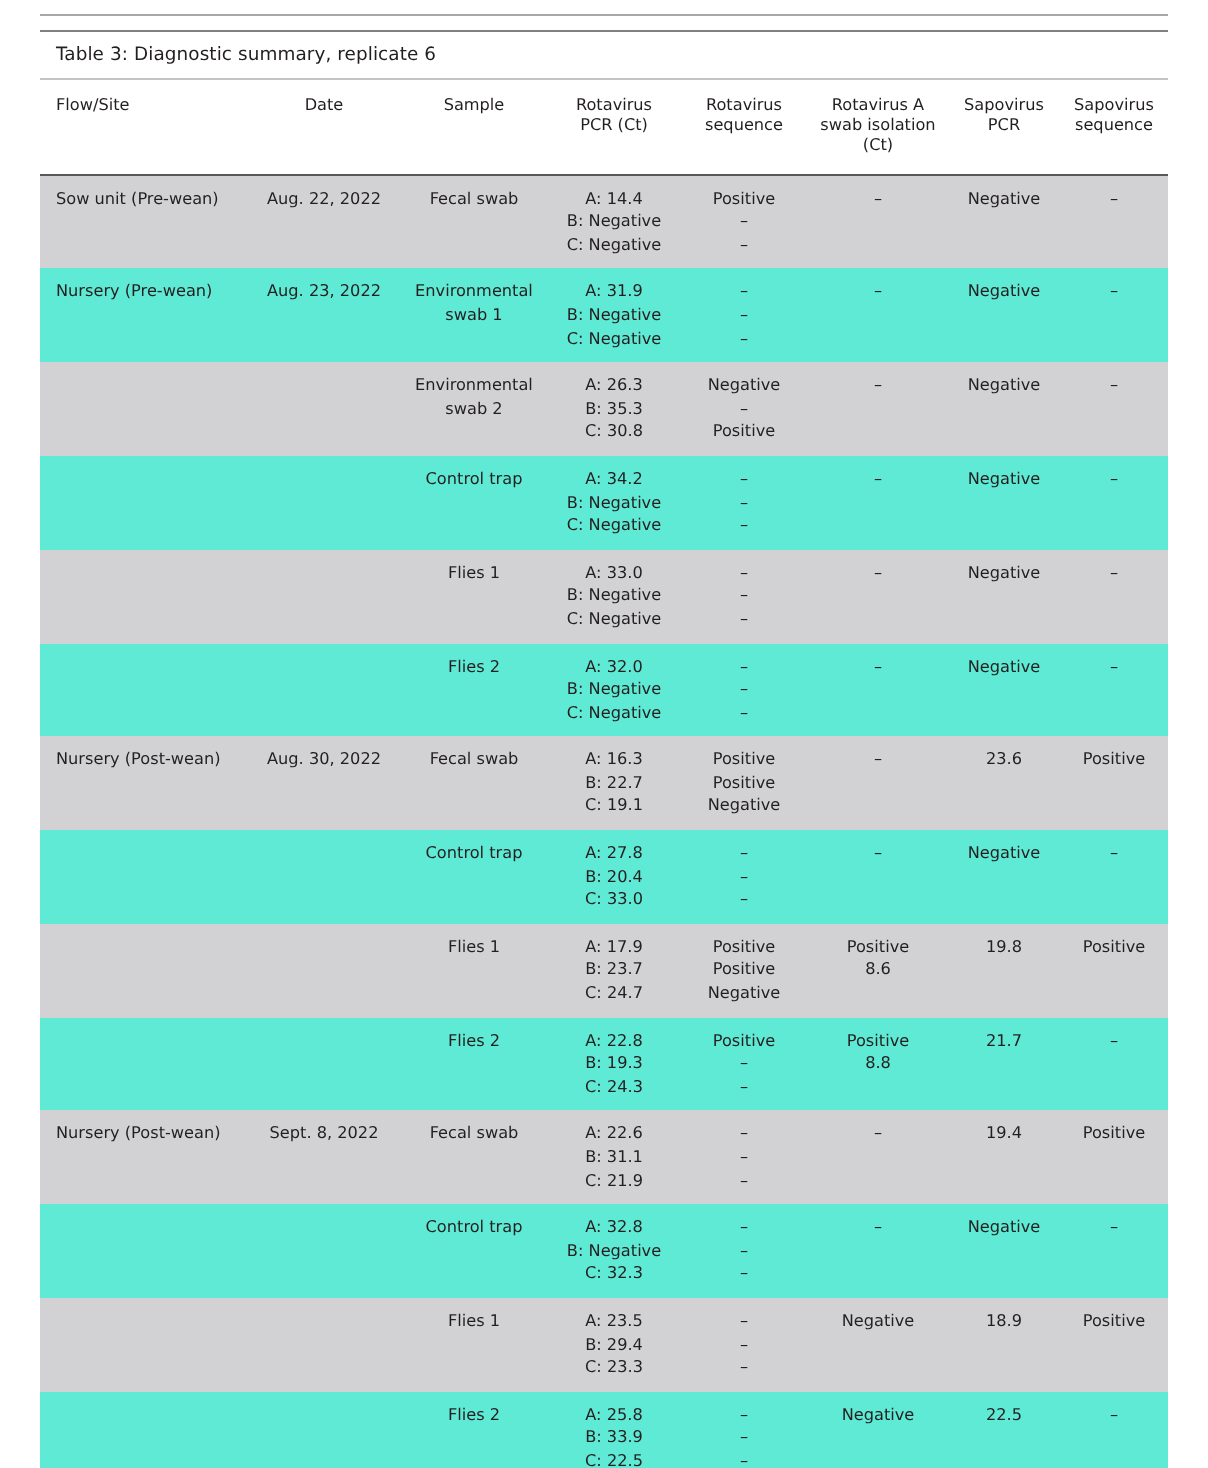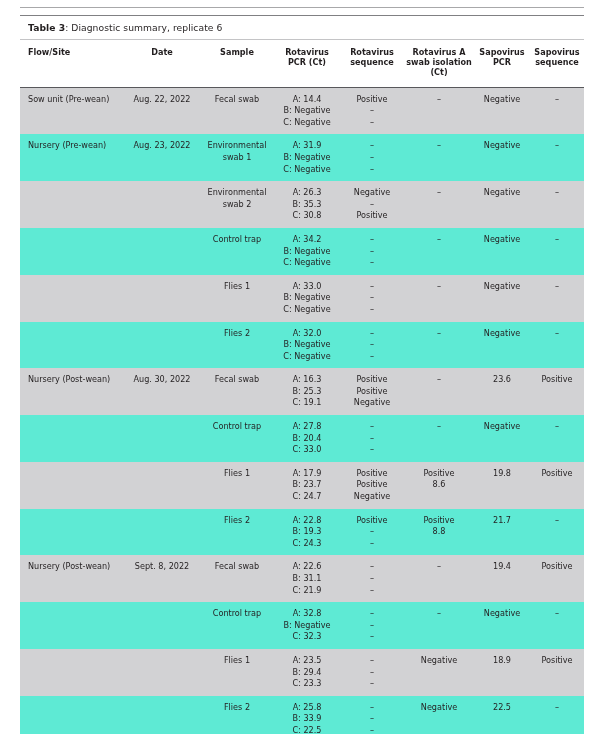--- a/index.html
+++ b/index.html
@@ -33,34 +33,34 @@
     margin-top: 7px;
   }
   .caption {
     font-size: 9.2px;
     line-height: 12px;
     padding: 6px 8px 5px 8px;
     color: #231f20;
     letter-spacing: 0.05px;
   }
   .caption b {
-    font-weight: bold;
+    font-weight: normal;
   }
   .caption-underrule {
     height: 0;
     border-top: 1px solid #c4c4c6;
   }
   table.tbl {
     width: 564px;
     border-collapse: collapse;
     table-layout: fixed;
     font-size: 8.1px;
   }
   table.tbl th {
-    font-weight: bold;
+    font-weight: normal;
     font-size: 8.1px;
     line-height: 10.2px;
     color: #231f20;
     vertical-align: top;
     padding: 7px 2px 9px 2px;
     text-align: center;
   }
   table.tbl th.col-flow {
     text-align: left;
     padding-left: 8px;
@@ -403,21 +403,21 @@
             </span>
           </td>
           <td class="cell">
             <span class="stack">
               <span>Fecal swab</span>
             </span>
           </td>
           <td class="cell">
             <span class="stack">
               <span>A: 16.3</span>
-              <span>B: 25.3</span>
+              <span>B: 22.7</span>
               <span>C: 19.1</span>
             </span>
           </td>
           <td class="cell">
             <span class="stack">
               <span>Positive</span>
               <span>Positive</span>
               <span>Negative</span>
             </span>
           </td>

